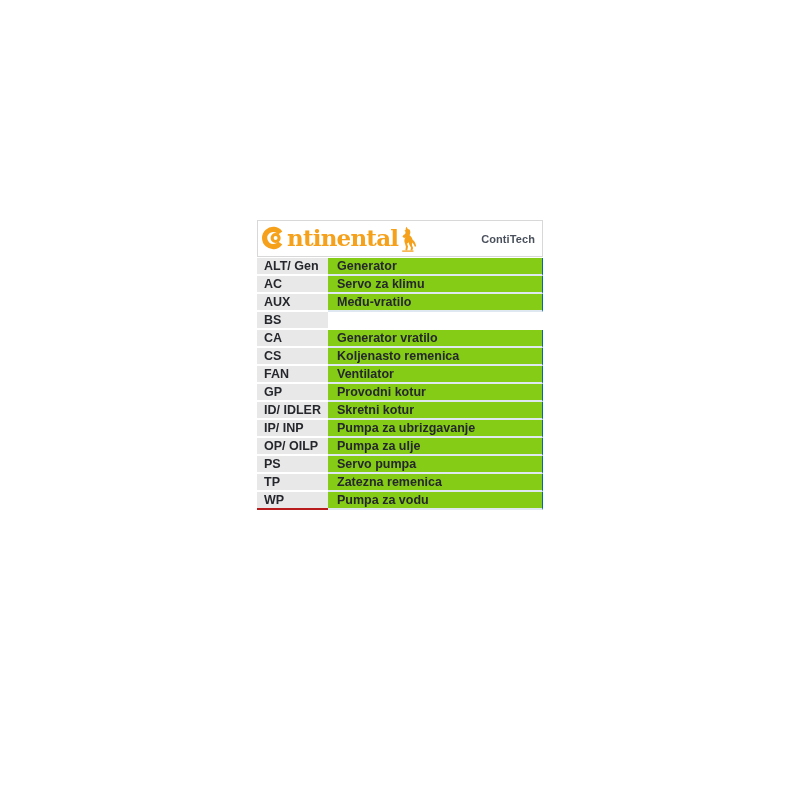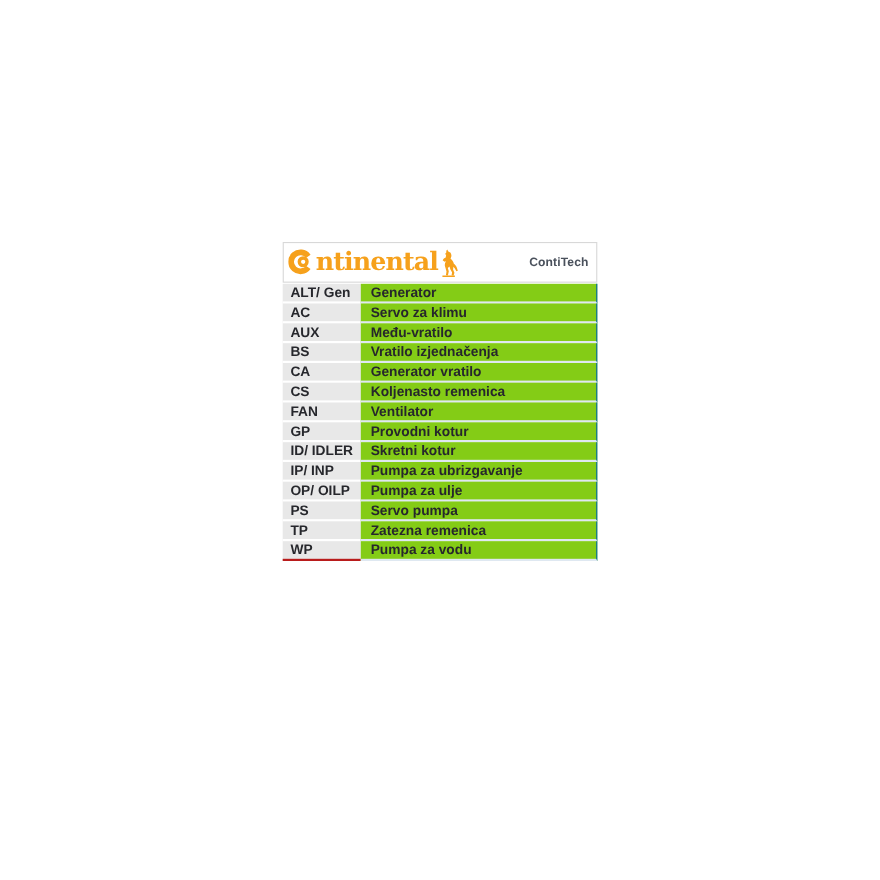--- a/index.html
+++ b/index.html
@@ -103,21 +103,20 @@
     <div class="row">
       <div class="cell code">AC</div>
       <div class="cell label">Servo za klimu</div>
     </div>
     <div class="row">
       <div class="cell code">AUX</div>
       <div class="cell label">Među-vratilo</div>
     </div>
     <div class="row">
       <div class="cell code">BS</div>
-      <div class="cell label">Vratilo izjednačenja</div>
     </div>
     <div class="row">
       <div class="cell code">CA</div>
       <div class="cell label">Generator vratilo</div>
     </div>
     <div class="row">
       <div class="cell code">CS</div>
       <div class="cell label">Koljenasto remenica</div>
     </div>
     <div class="row">

